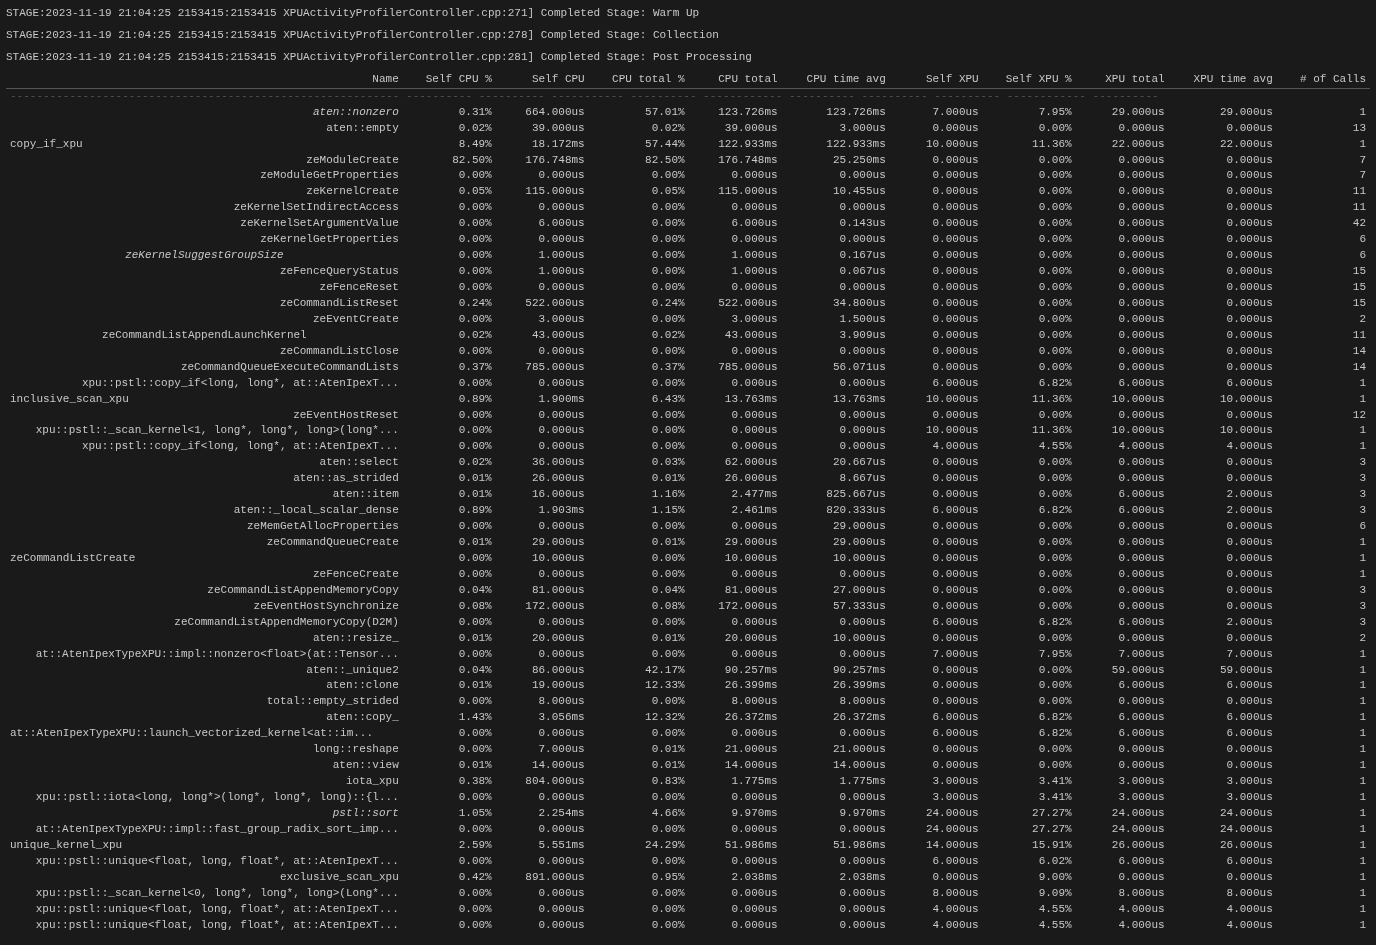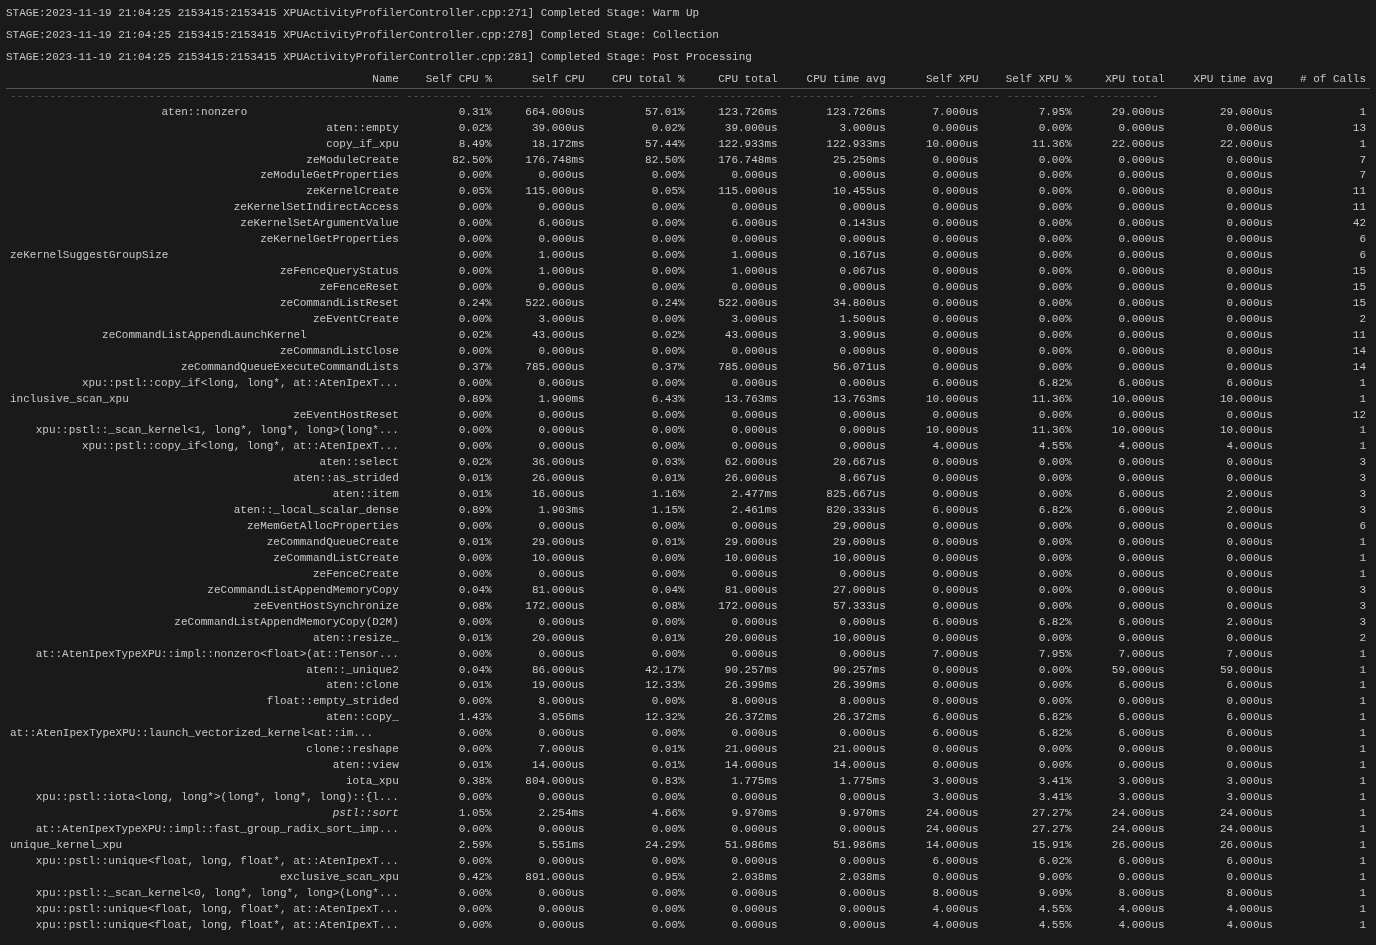--- a/index.html
+++ b/index.html
@@ -72,21 +72,21 @@
         <th class="col-num">XPU total</th>
         <th class="col-num">XPU time avg</th>
         <th class="col-num"># of Calls</th>
       </tr>
       <tr class="sep-row">
         <td colspan="11">-----------------------------------------------------------  ----------  ----------  -----------  ----------  ------------  ----------  ----------  ----------  ------------  ----------</td>
       </tr>
     </thead>
     <tbody id="table-body">
     <tr>
-          <td style="text-align: center; max-width: 320px; overflow: hidden; text-overflow: ellipsis;">aten::nonzero</td>
+          <td style="text-align: right; max-width: 320px; overflow: hidden; text-overflow: ellipsis; font-style: italic;">aten::nonzero</td>
           <td>0.31%</td>
           <td>664.000us</td>
           <td>57.01%</td>
           <td>123.726ms</td>
           <td>123.726ms</td>
           <td>7.000us</td>
           <td>7.95%</td>
           <td>29.000us</td>
           <td>29.000us</td>
           <td>1</td>
@@ -98,21 +98,21 @@
           <td>0.02%</td>
           <td>39.000us</td>
           <td>3.000us</td>
           <td>0.000us</td>
           <td>0.00%</td>
           <td>0.000us</td>
           <td>0.000us</td>
           <td>13</td>
         </tr>
         <tr>
-          <td style="text-align: right; max-width: 320px; overflow: hidden; text-overflow: ellipsis;">copy_if_xpu</td>
+          <td style="text-align: left; max-width: 320px; overflow: hidden; text-overflow: ellipsis;">copy_if_xpu</td>
           <td>8.49%</td>
           <td>18.172ms</td>
           <td>57.44%</td>
           <td>122.933ms</td>
           <td>122.933ms</td>
           <td>10.000us</td>
           <td>11.36%</td>
           <td>22.000us</td>
           <td>22.000us</td>
           <td>1</td>
@@ -189,21 +189,21 @@
           <td>0.00%</td>
           <td>0.000us</td>
           <td>0.000us</td>
           <td>0.000us</td>
           <td>0.00%</td>
           <td>0.000us</td>
           <td>0.000us</td>
           <td>6</td>
         </tr>
         <tr>
-          <td style="text-align: left; max-width: 320px; overflow: hidden; text-overflow: ellipsis;">zeKernelSuggestGroupSize</td>
+          <td style="text-align: center; max-width: 320px; overflow: hidden; text-overflow: ellipsis; font-style: italic;">zeKernelSuggestGroupSize</td>
           <td>0.00%</td>
           <td>1.000us</td>
           <td>0.00%</td>
           <td>1.000us</td>
           <td>0.167us</td>
           <td>0.000us</td>
           <td>0.00%</td>
           <td>0.000us</td>
           <td>0.000us</td>
           <td>6</td>
@@ -436,21 +436,21 @@
           <td>0.01%</td>
           <td>29.000us</td>
           <td>29.000us</td>
           <td>0.000us</td>
           <td>0.00%</td>
           <td>0.000us</td>
           <td>0.000us</td>
           <td>1</td>
         </tr>
         <tr>
-          <td style="text-align: right; max-width: 320px; overflow: hidden; text-overflow: ellipsis;">zeCommandListCreate</td>
+          <td style="text-align: left; max-width: 320px; overflow: hidden; text-overflow: ellipsis;">zeCommandListCreate</td>
           <td>0.00%</td>
           <td>10.000us</td>
           <td>0.00%</td>
           <td>10.000us</td>
           <td>10.000us</td>
           <td>0.000us</td>
           <td>0.00%</td>
           <td>0.000us</td>
           <td>0.000us</td>
           <td>1</td>
@@ -553,21 +553,21 @@
           <td>12.33%</td>
           <td>26.399ms</td>
           <td>26.399ms</td>
           <td>0.000us</td>
           <td>0.00%</td>
           <td>6.000us</td>
           <td>6.000us</td>
           <td>1</td>
         </tr>
         <tr>
-          <td style="text-align: right; max-width: 320px; overflow: hidden; text-overflow: ellipsis;">float::empty_strided</td>
+          <td style="text-align: right; max-width: 320px; overflow: hidden; text-overflow: ellipsis;">total::empty_strided</td>
           <td>0.00%</td>
           <td>8.000us</td>
           <td>0.00%</td>
           <td>8.000us</td>
           <td>8.000us</td>
           <td>0.000us</td>
           <td>0.00%</td>
           <td>0.000us</td>
           <td>0.000us</td>
           <td>1</td>
@@ -592,21 +592,21 @@
           <td>0.00%</td>
           <td>0.000us</td>
           <td>0.000us</td>
           <td>6.000us</td>
           <td>6.82%</td>
           <td>6.000us</td>
           <td>6.000us</td>
           <td>1</td>
         </tr>
         <tr>
-          <td style="text-align: right; max-width: 320px; overflow: hidden; text-overflow: ellipsis;">clone::reshape</td>
+          <td style="text-align: right; max-width: 320px; overflow: hidden; text-overflow: ellipsis;">long::reshape</td>
           <td>0.00%</td>
           <td>7.000us</td>
           <td>0.01%</td>
           <td>21.000us</td>
           <td>21.000us</td>
           <td>0.000us</td>
           <td>0.00%</td>
           <td>0.000us</td>
           <td>0.000us</td>
           <td>1</td>

